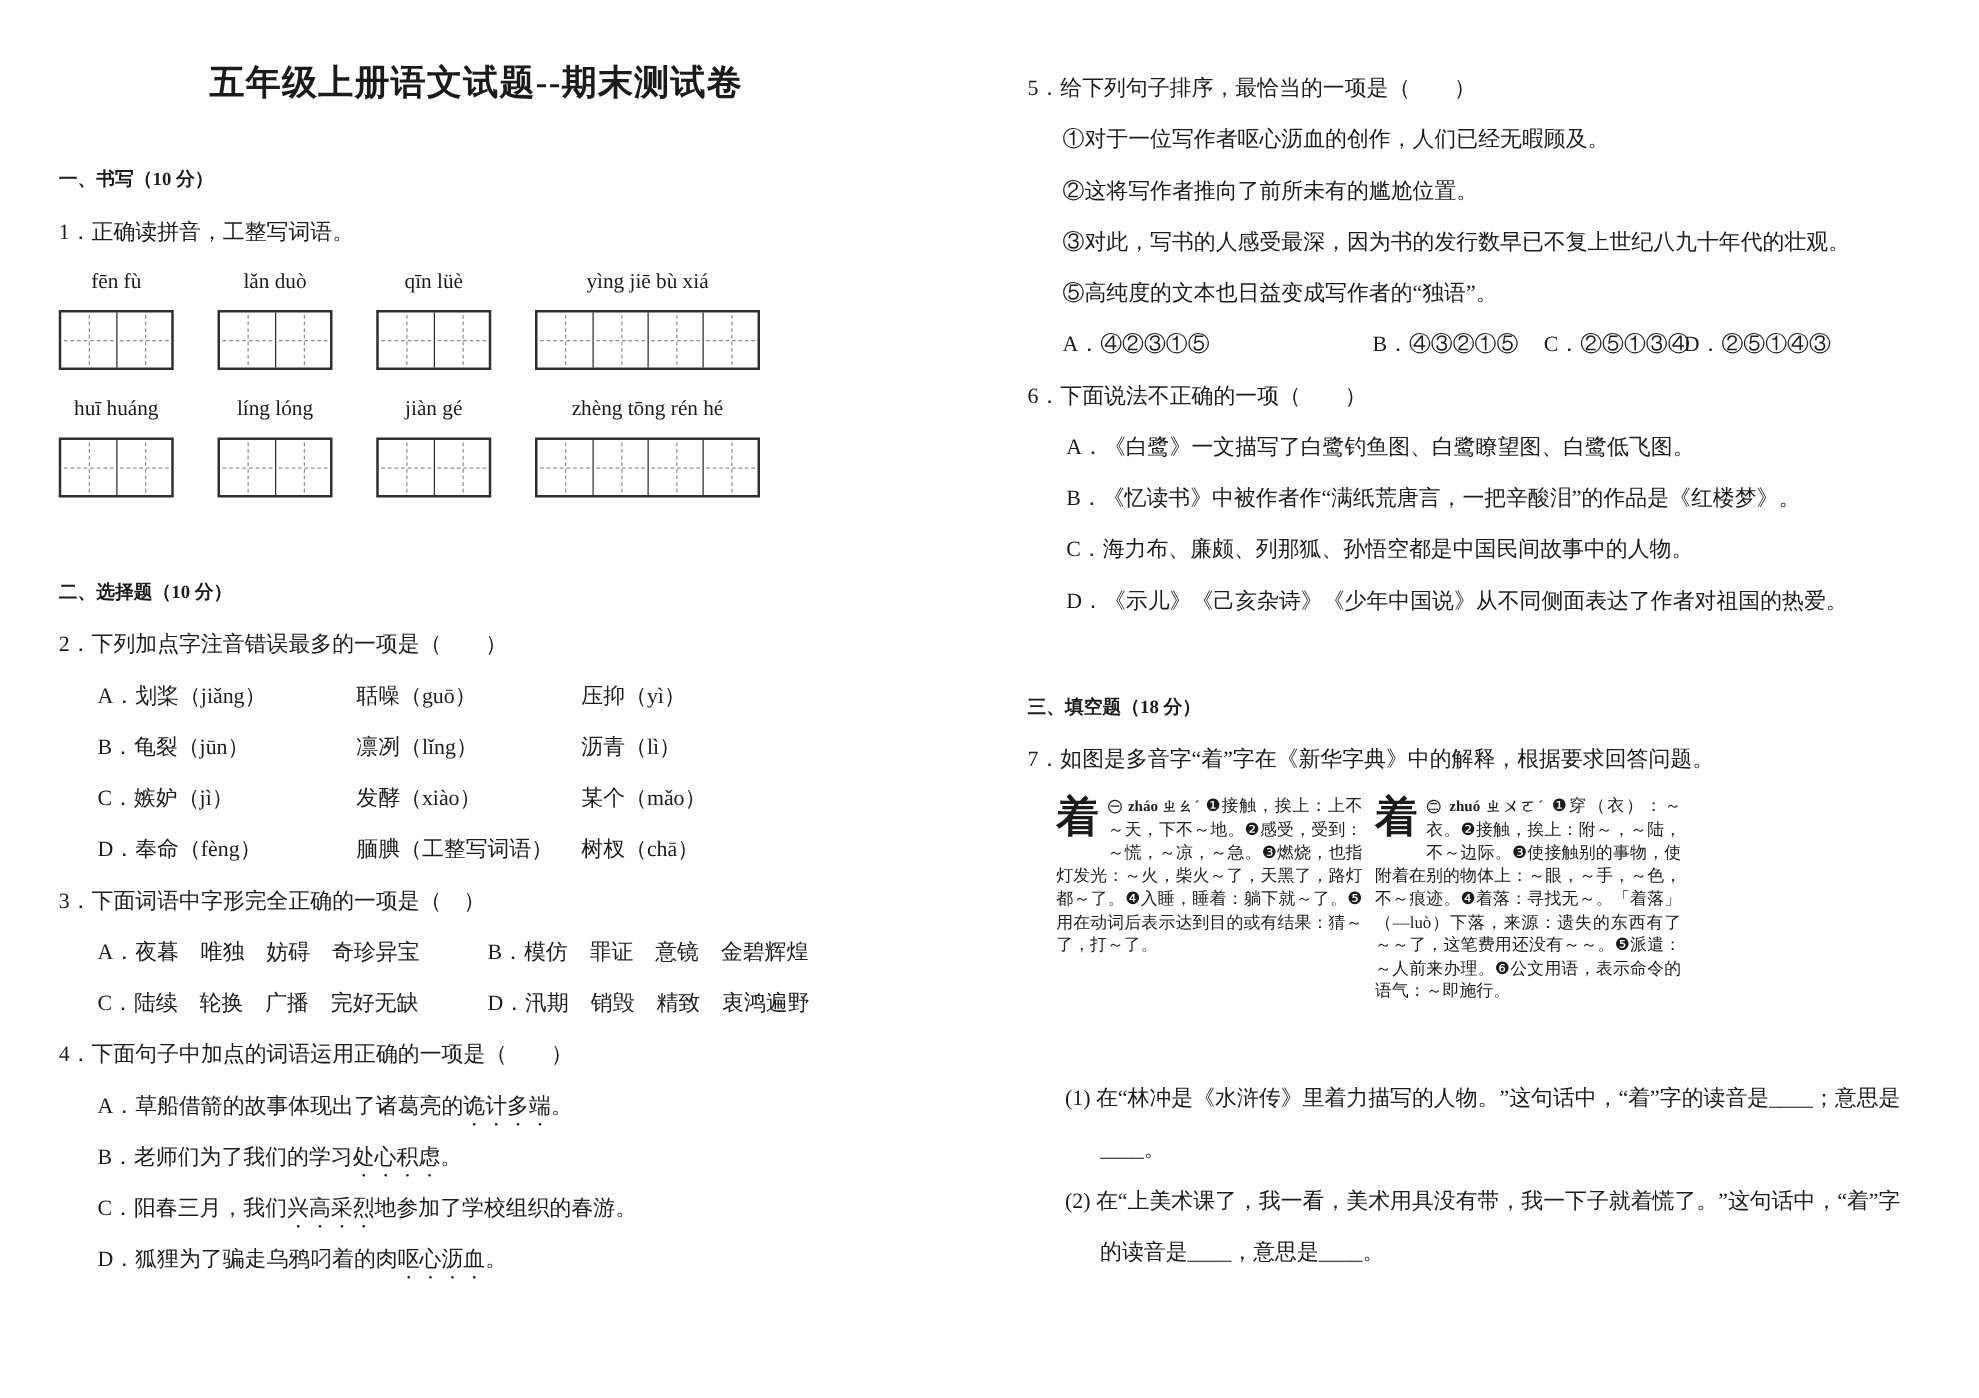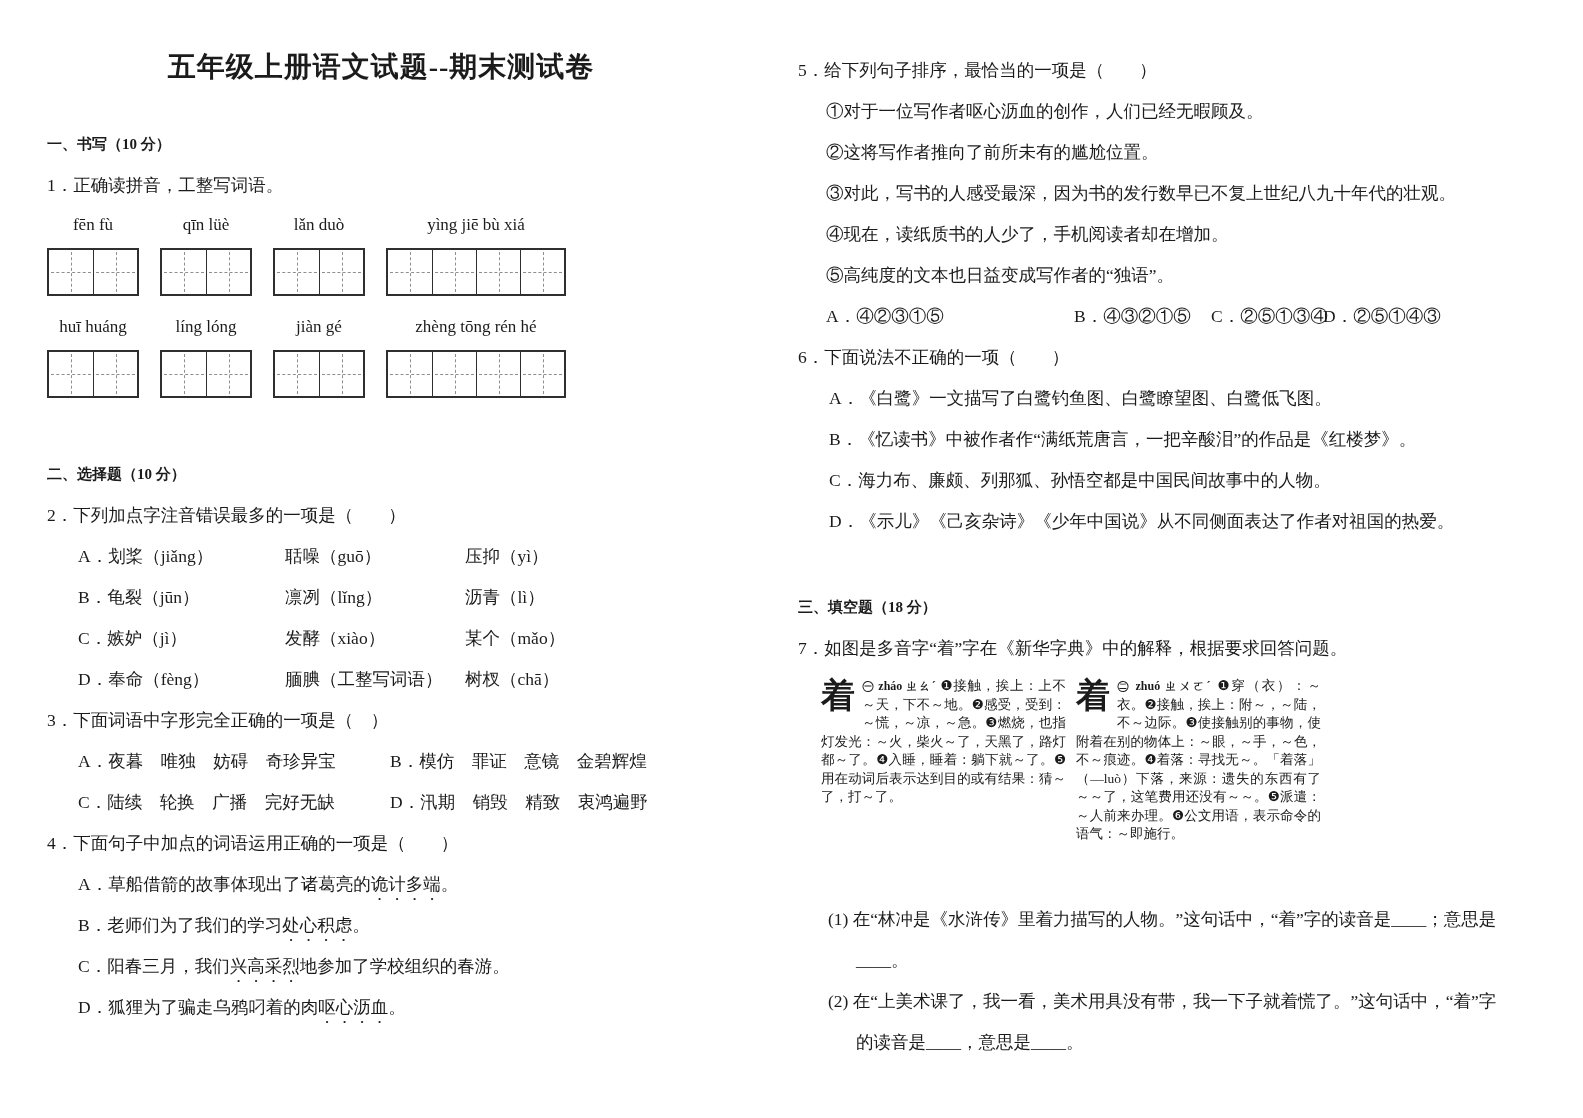--- a/index.html
+++ b/index.html
@@ -4,21 +4,21 @@
 <style>
   * { margin:0; padding:0; box-sizing:border-box; }
   html,body { background:#ffffff; }
   body {
     width:1583px; height:1118px; position:relative; overflow:hidden;
     font-family:"Liberation Serif","DejaVu Serif",serif;
     color:#1b1b1b;
   }
   .col { position:absolute; top:0; }
   .col-left  { left:47px;  width:668px; }
-  .col-right { left:798px; width:760px;font-family:Liberation Serif, serif; }
+  .col-right { left:822px; width:760px;font-family:Liberation Serif, serif; }
 
   .title { text-align:center; font-size:28px; font-weight:700; margin-top:46px; letter-spacing:1px; line-height:42px; }
 
   .sec-heading { font-size:15px; font-weight:700; line-height:41px; }
   .mt-sec1 { margin-top:36px; }
   .mt-sec2 { margin-top:56px; }
   .mt-sec3 { margin-top:45px; }
   .mt-q5   { margin-top:50px; }
 
   .line { font-size:17.5px; line-height:41px; white-space:nowrap; }
@@ -34,21 +34,21 @@
 
   .em-dot {
     text-emphasis: filled dot #1b1b1b;
     -webkit-text-emphasis: filled dot #1b1b1b;
     text-emphasis-position: under right;
     font-family: Liberation Serif, serif;
     -webkit-text-emphasis-position: under;
   }
 
   
-  .grid-row { display:flex; gap:21px; align-items:center; }
+  .grid-row { display:flex; gap:35px; align-items:center; }
   .grid-row.first { margin-top:4px; }
   .grid-row.second { margin-top:16px; }
   .grid-group { text-align:center; }
   .pinyin { font-size:17px; line-height:30px; margin-bottom:8px; font-family:"Liberation Serif","DejaVu Sans",serif; }
   .tian-grid { display:flex; border:2px solid #2f2f2f; background:#fff; }
   .tian-grid .cell { width:44px; height:44px; position:relative; }
   .tian-grid .cell + .cell { border-left:1.6px solid #2f2f2f; }
   .tian-grid .cell::before {
     content:""; position:absolute; left:2px; right:2px; top:50%;
     border-top:1px dashed #8f8f8f;
@@ -80,28 +80,28 @@
 
     <div class="grid-row first">
       <div class="grid-group">
         <div class="pinyin">fēn fù</div>
         <div class="tian-grid">
             <div class="cell"></div>
             <div class="cell"></div>
           </div>
       </div>
       <div class="grid-group">
+        <div class="pinyin">lǎn duò</div>
+        <div class="tian-grid">
+            <div class="cell"></div>
+            <div class="cell"></div>
+          </div>
+      </div>
+      <div class="grid-group">
         <div class="pinyin">qīn lüè</div>
-        <div class="tian-grid">
-            <div class="cell"></div>
-            <div class="cell"></div>
-          </div>
-      </div>
-      <div class="grid-group">
-        <div class="pinyin">lǎn duò</div>
         <div class="tian-grid">
             <div class="cell"></div>
             <div class="cell"></div>
           </div>
       </div>
       <div class="grid-group">
         <div class="pinyin">yìng jiē bù xiá</div>
         <div class="tian-grid">
             <div class="cell"></div>
             <div class="cell"></div>
@@ -184,21 +184,20 @@
     <div class="line opt"><span>C．阳春三月，我们</span><span class="em-dot">兴高采烈</span><span>地参加了学校组织的春游。</span></div>
     <div class="line opt"><span>D．狐狸为了骗走乌鸦叼着的肉</span><span class="em-dot">呕心沥血</span><span>。</span></div>
   </div>
 
   <div class="col col-right">
 
     <div class="line stem mt-q5">5．给下列句子排序，最恰当的一项是（　　）</div>
     <div class="line item">①对于一位写作者呕心沥血的创作，人们已经无暇顾及。</div>
     <div class="line item">②这将写作者推向了前所未有的尴尬位置。</div>
     <div class="line item">③对此，写书的人感受最深，因为书的发行数早已不复上世纪八九十年代的壮观。</div>
-    <div class="line item">④现在，读纸质书的人少了，手机阅读者却在增加。</div>
     <div class="line item">⑤高纯度的文本也日益变成写作者的“独语”。</div>
     <div class="line q5-ans">
       <span>A．④②③①⑤</span>
       <span>B．④③②①⑤</span>
       <span>C．②⑤①③④</span>
       <span>D．②⑤①④③</span>
     </div>
 
     <div class="line stem">6．下面说法不正确的一项（　　）</div>
     <div class="line opt">A．《白鹭》一文描写了白鹭钓鱼图、白鹭瞭望图、白鹭低飞图。</div>

